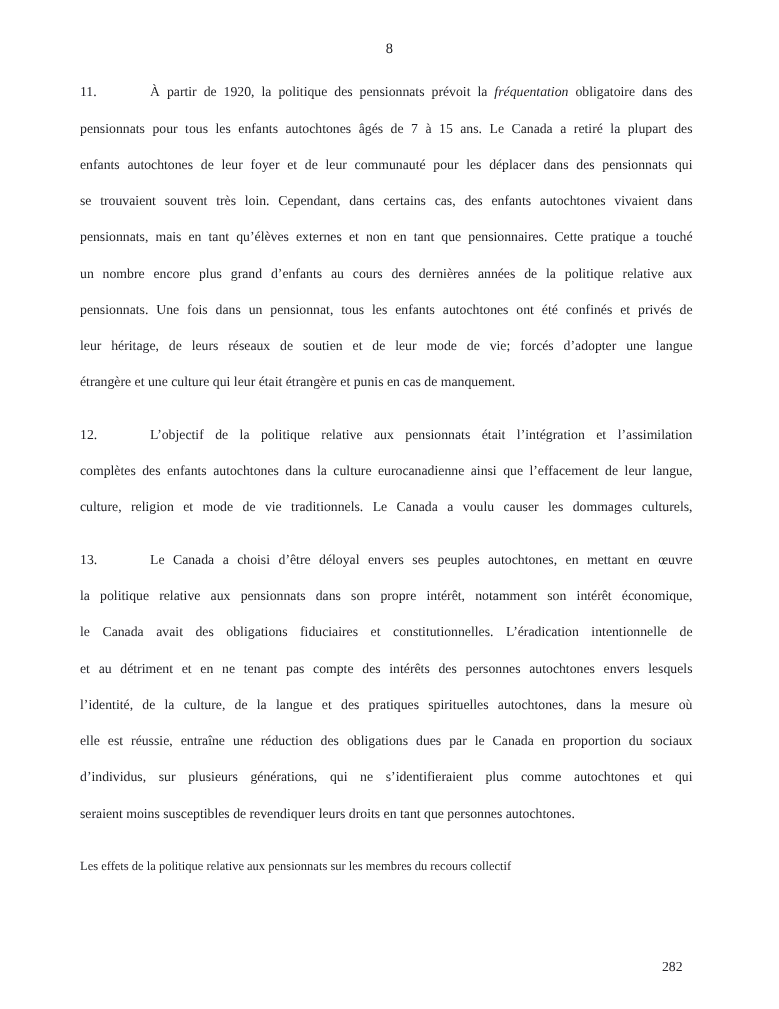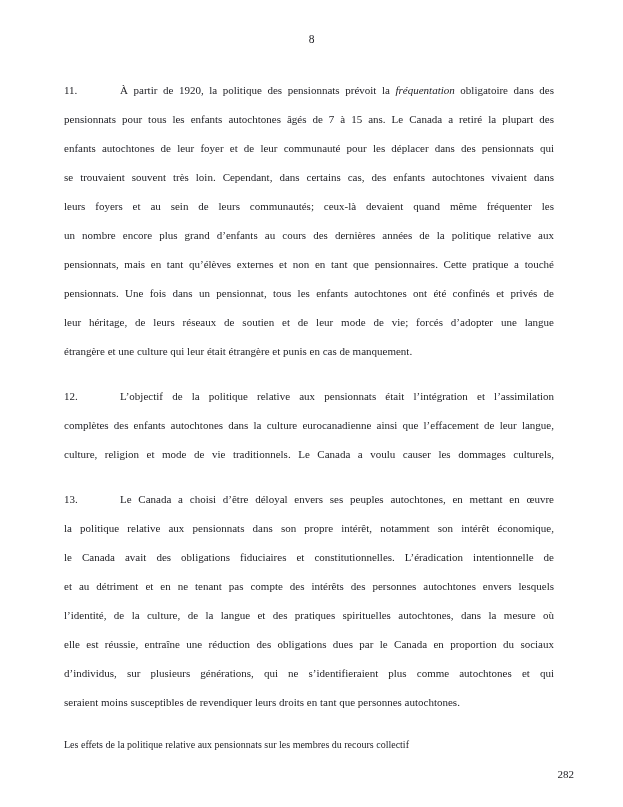--- a/index.html
+++ b/index.html
@@ -25,21 +25,21 @@
     font-size: 11.5px;
     line-height: 14px;
   }
   .content {
     position: absolute;
     left: 64px;
     top: 60px;
     width: 490px;
   }
   .para {
-    margin: 16px 0 13px 0;
+    margin: 0 0 13px 0;
   }
   .line {
     font-size: 11px;
     line-height: 29px;
     height: 29px;
     text-align: justify;
     text-align-last: justify;
     overflow: visible;
     white-space: nowrap;
   }
@@ -56,42 +56,41 @@
   .section-heading {
     font-weight: 400;
     font-size: 10px;
     line-height: 29px;
     white-space: nowrap;
     text-align: left;
   }
   .footer-pageno {
     position: absolute;
     top: 767px;
-    right: 49px;
+    right: 77px;
     font-size: 11px;
     line-height: 14px;
   }
 </style>
 </head>
 <body>
 
 <div class="page">
 
   <div class="header-pageno">8</div>
 
   <div class="content">
 
     <div class="para">
       <div class="line"><span class="pnum">11.</span><span>À partir de 1920, la politique des pensionnats prévoit la </span><span class="ital">fréquentation</span><span> obligatoire dans des</span></div>
       <div class="line">pensionnats pour tous les enfants autochtones âgés de 7 à 15 ans. Le Canada a retiré la plupart des</div>
       <div class="line">enfants autochtones de leur foyer et de leur communauté pour les déplacer dans des pensionnats qui</div>
       <div class="line">se trouvaient souvent très loin. Cependant, dans certains cas, des enfants autochtones vivaient dans</div>
-      <div class="line">leurs foyers et au sein de leurs communautés; ceux-là devaient quand même fréquenter les</div>
+      <div class="line">pensionnats, mais en tant qu’élèves externes et non en tant que pensionnaires. Cette pratique a touché</div>
       <div class="line">un nombre encore plus grand d’enfants au cours des dernières années de la politique relative aux</div>
-      <div class="line">pensionnats, mais en tant qu’élèves externes et non en tant que pensionnaires. Cette pratique a touché</div>
       <div class="line">pensionnats. Une fois dans un pensionnat, tous les enfants autochtones ont été confinés et privés de</div>
       <div class="line">leur héritage, de leurs réseaux de soutien et de leur mode de vie; forcés d’adopter une langue</div>
       <div class="line last">étrangère et une culture qui leur était étrangère et punis en cas de manquement.</div>
     </div>
 
     <div class="para">
       <div class="line"><span class="pnum">12.</span><span>L’objectif de la politique relative aux pensionnats était l’intégration et l’assimilation</span></div>
       <div class="line">complètes des enfants autochtones dans la culture eurocanadienne ainsi que l’effacement de leur langue,</div>
       <div class="line">culture, religion et mode de vie traditionnels. Le Canada a voulu causer les dommages culturels,</div>
     </div>

